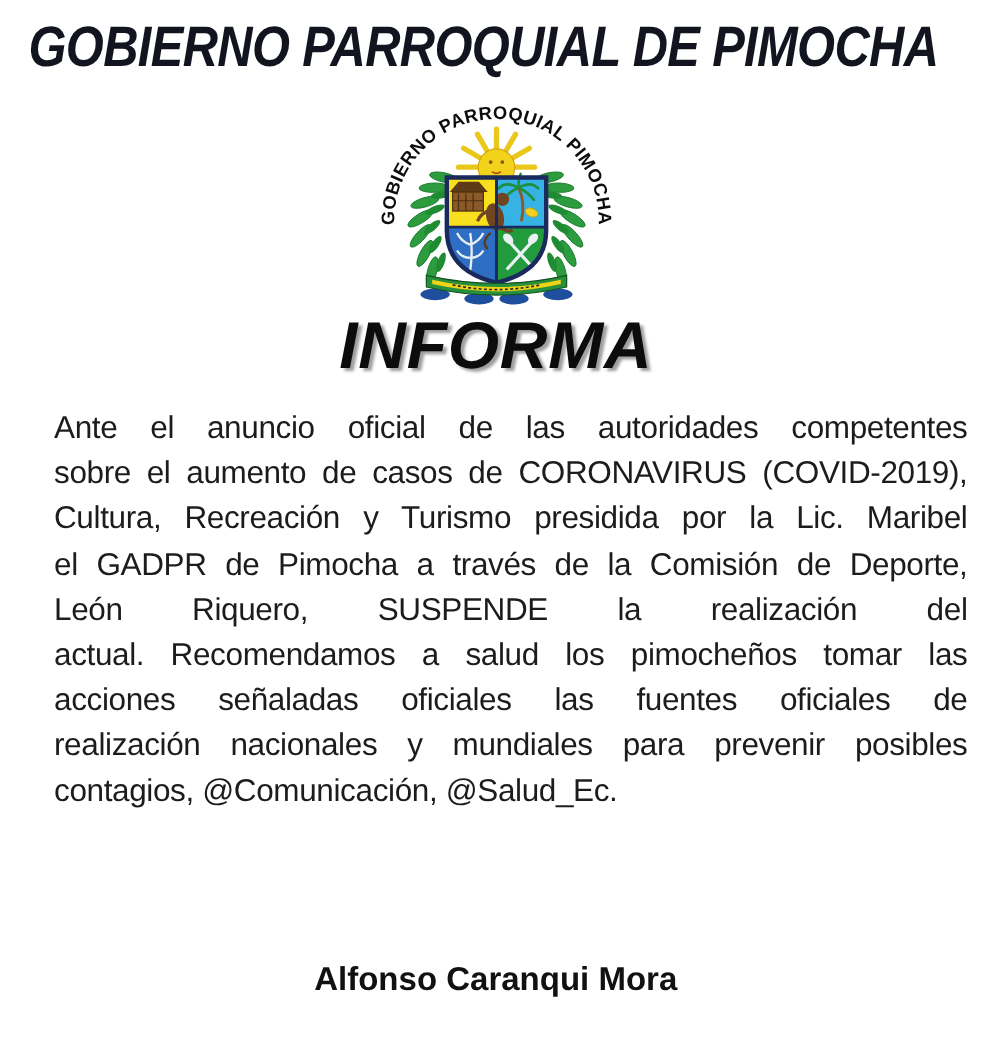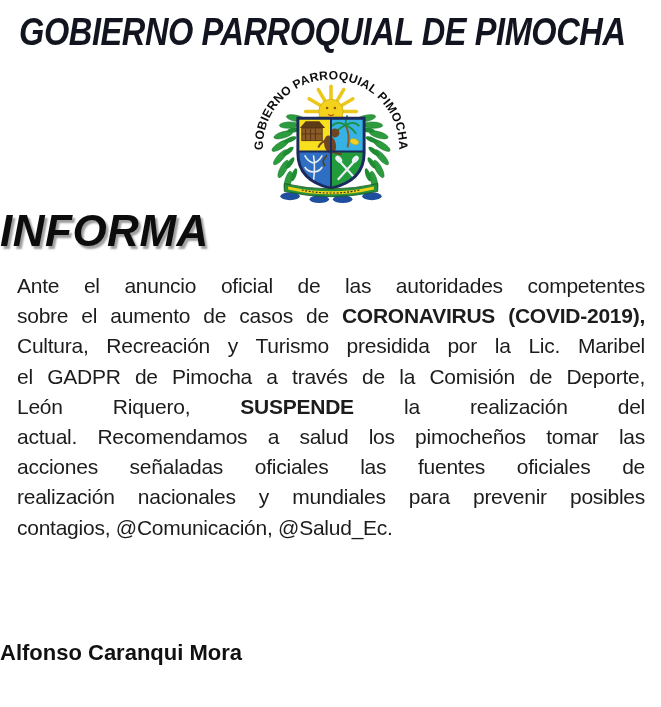--- a/index.html
+++ b/index.html
@@ -18,38 +18,38 @@
     color: #12151f;
     transform: scaleX(0.857); transform-origin: left center;
   }
   .logo-wrap {
     position: absolute; top: 54px; left: 50%;
     transform: translateX(-50%);
     width: 196px; height: 148px;
   }
   .informa {
     position: absolute; top: 206px; left: 0; width: 100%;
-    text-align: left;
+    text-align: center;
     font-size: 44px; font-weight: bold; font-style: italic;
     color: #0c0c0c;
     text-shadow: 2.5px 2.5px 2px rgba(40,40,40,0.45);
     letter-spacing: 0.5px;
   }
   .paragraph {
     position: absolute; top: 271px; left: 17px; width: 628px;
     font-size: 21px; line-height: 30.2px;
     letter-spacing: -0.25px;
     color: #1c1c1c;
   }
-  .pline { text-align: justify; text-align-last: justify; overflow: hidden; white-space: normal; }
+  .pline { text-align: justify; text-align-last: justify; overflow: hidden; white-space: normal; margin-left: 19px; }
   .pline.last { text-align-last: left; }
-  .pline .b { font-weight: bold; }
+  .pline .b { font-weight: normal; }
   .signature {
     position: absolute; top: 639px; left: 0; width: 100%;
-    font-weight: bold;
+    text-align: center; font-weight: bold;
     font-size: 22px; line-height: 27px; color: #111111;
   }
 </style>
 </head>
 <body>
 
 <div class="page-title">GOBIERNO PARROQUIAL DE PIMOCHA</div>
 
 <div class="logo-wrap">
   <svg viewBox="0 0 200 155" width="196" height="151">

